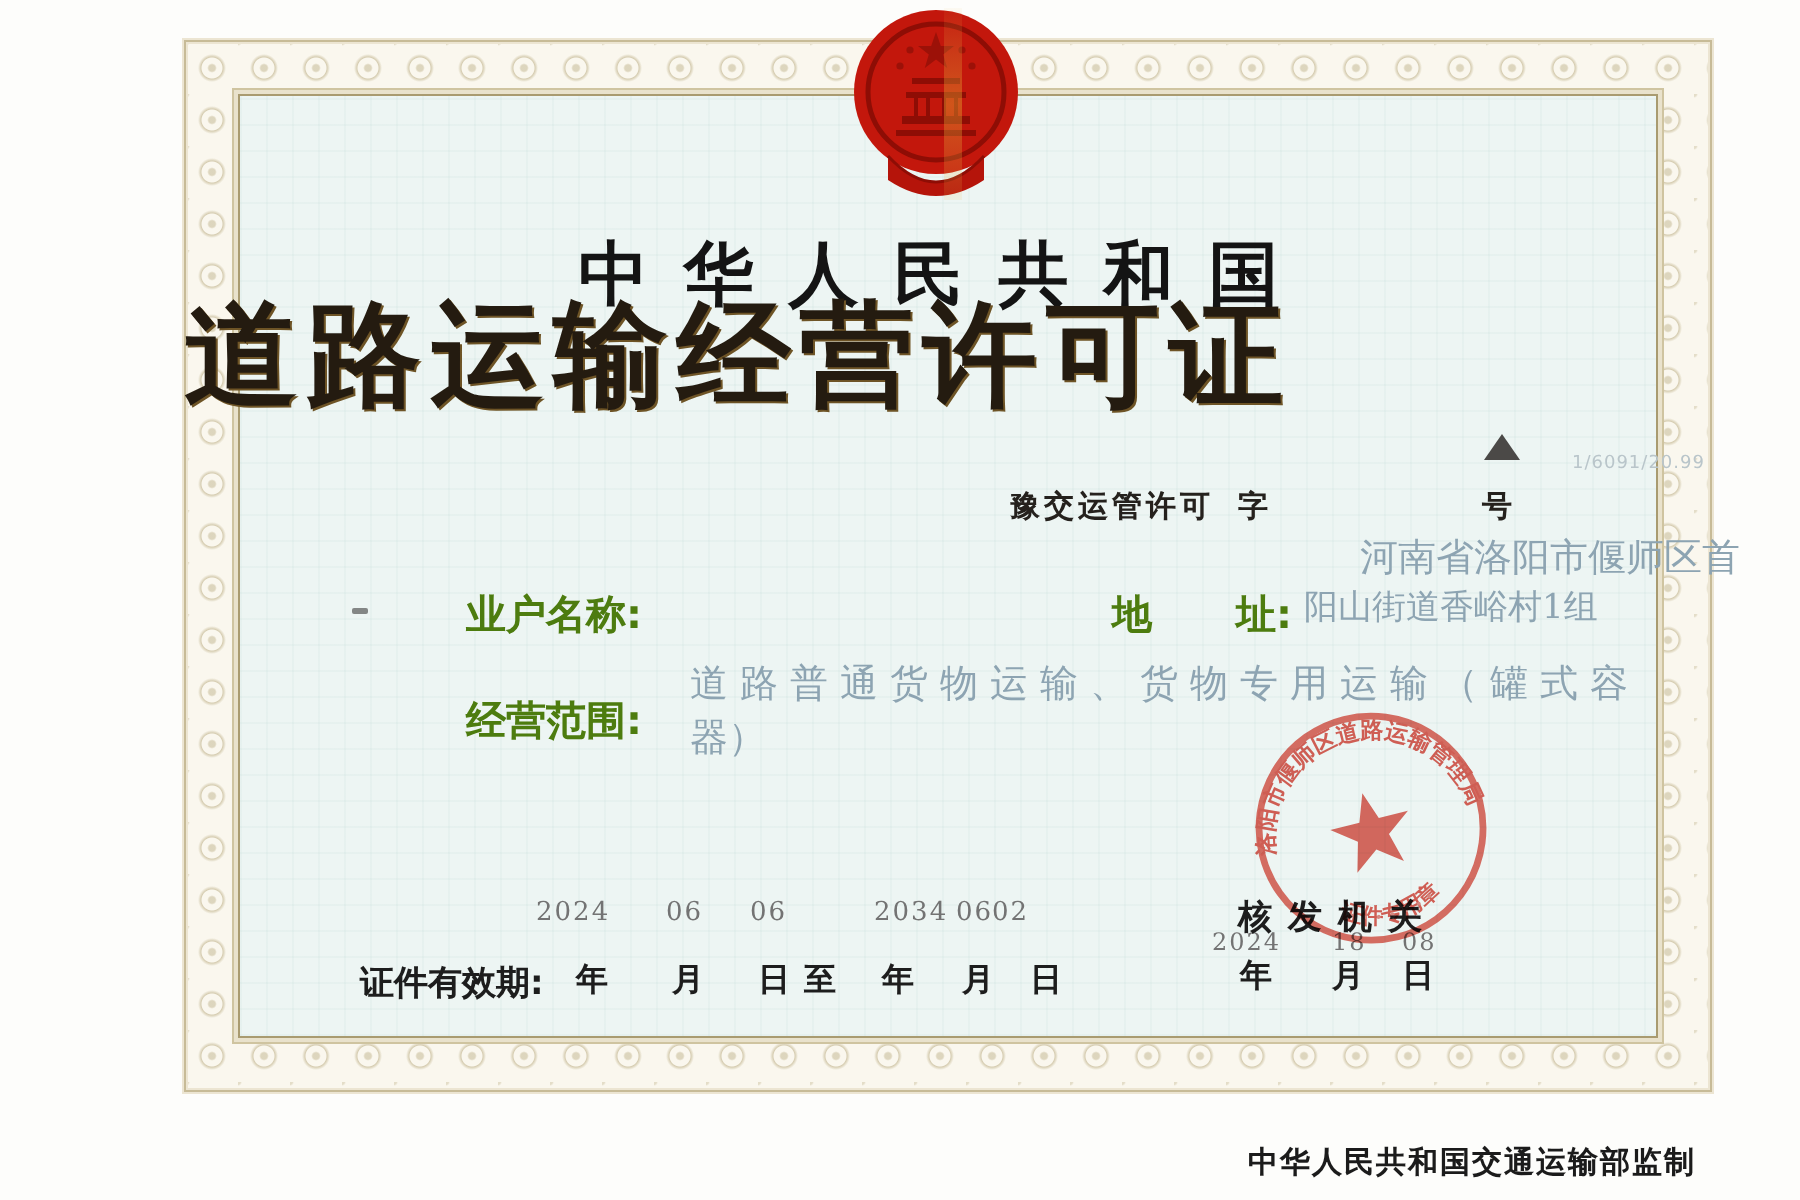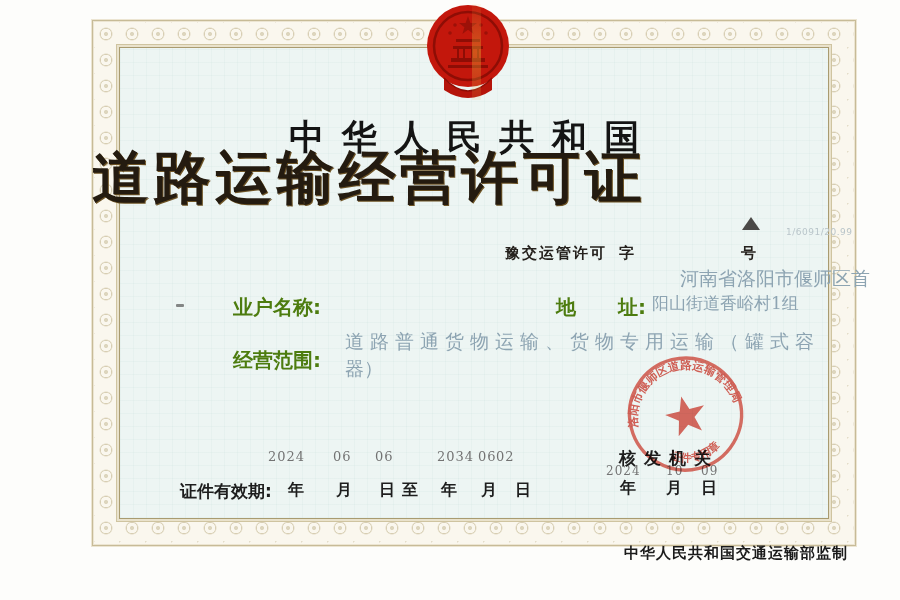--- a/index.html
+++ b/index.html
@@ -120,22 +120,22 @@
   <span class="abs label" style="left:618px;top:294px;">址:</span>
   <span class="abs serif faint" style="left:680px;top:266px;font-size:19px;">河南省洛阳市偃师区首</span>
   <span class="abs serif faint" style="left:652px;top:292px;font-size:17px;text-align:right;">阳山街道香峪村1组</span>
 
   <span class="abs serif faint" style="left:345px;top:329px;font-size:19px;letter-spacing:6px;white-space:nowrap;">道路普通货物运输、货物专用运输（罐式容</span>
   <span class="abs label" style="left:233px;top:347px;">经营范围:</span>
   <span class="abs serif faint" style="left:345px;top:356px;font-size:19px;">器）</span>
 
   <span class="abs issuer-label" style="left:619px;top:447px;">核发机关</span>
   <span class="abs serif faint-num" style="left:606px;top:464px;font-size:12px;">2024</span>
-  <span class="abs serif faint-num" style="left:666px;top:464px;font-size:12px;">10</span>
-  <span class="abs serif faint-num" style="left:701px;top:464px;font-size:12px;">09</span>
+  <span class="abs serif faint-num" style="left:666px;top:464px;font-size:12px;">18</span>
+  <span class="abs serif faint-num" style="left:701px;top:464px;font-size:12px;">08</span>
   <span class="abs ymd" style="left:620px;top:478px;">年</span>
   <span class="abs ymd" style="left:666px;top:478px;">月</span>
   <span class="abs ymd" style="left:701px;top:478px;">日</span>
 
   <span class="abs small-label" style="left:180px;top:480px;">证件有效期:</span>
   <span class="abs serif faint-num" style="left:268px;top:449px;">2024</span>
   <span class="abs serif faint-num" style="left:333px;top:449px;">06</span>
   <span class="abs serif faint-num" style="left:375px;top:449px;">06</span>
   <span class="abs serif faint-num" style="left:437px;top:449px;">2034</span>
   <span class="abs serif faint-num" style="left:478px;top:449px;">06</span>
@@ -165,15 +165,15 @@
           <circle cx="52" cy="106.5" r="1"></circle>
           <circle cx="59" cy="108" r="1"></circle>
         <circle cx="66" cy="108.5" r="1"></circle>
           <circle cx="73" cy="108" r="1"></circle>
           <circle cx="80" cy="106.5" r="1"></circle>
         <circle cx="86" cy="104" r="1"></circle>
       </g>
     </svg>
   </div>
 
-  <span class="abs footer" style="left:624px;top:544px;">中华人民共和国交通运输部监制</span>
+  <span class="abs footer" style="left:624px;top:572px;">中华人民共和国交通运输部监制</span>
 
 </div>
 
 </body></html>

